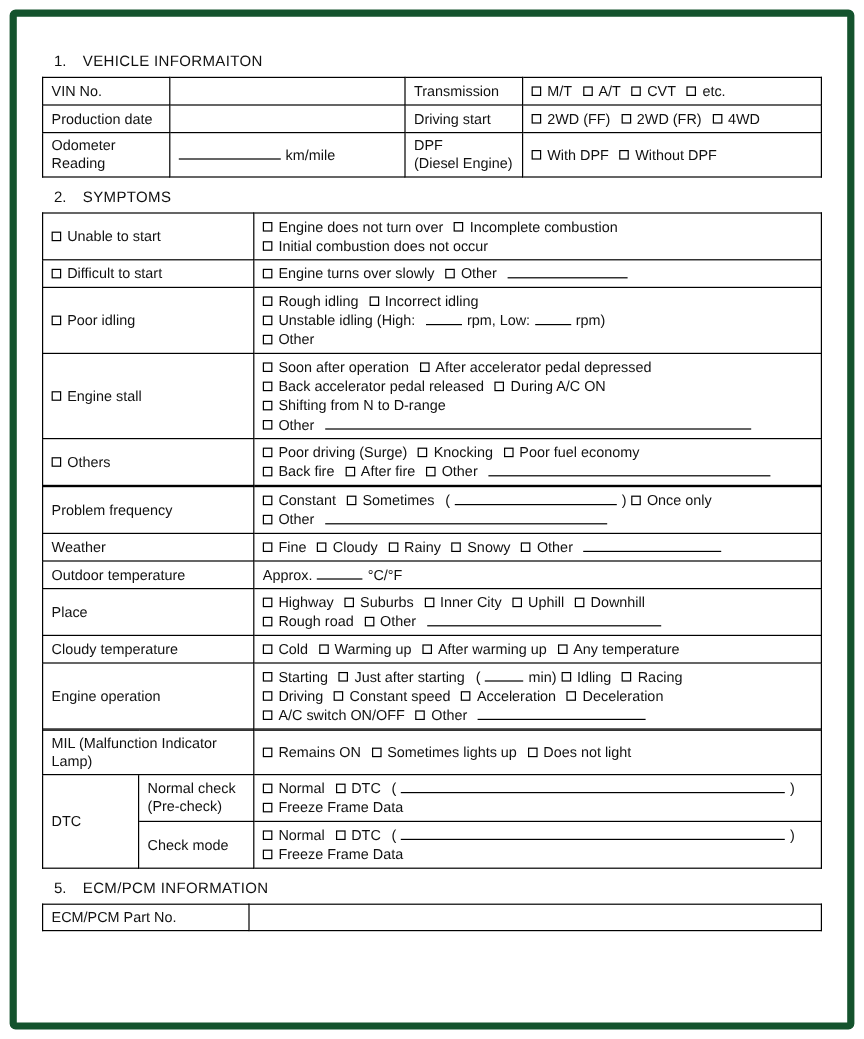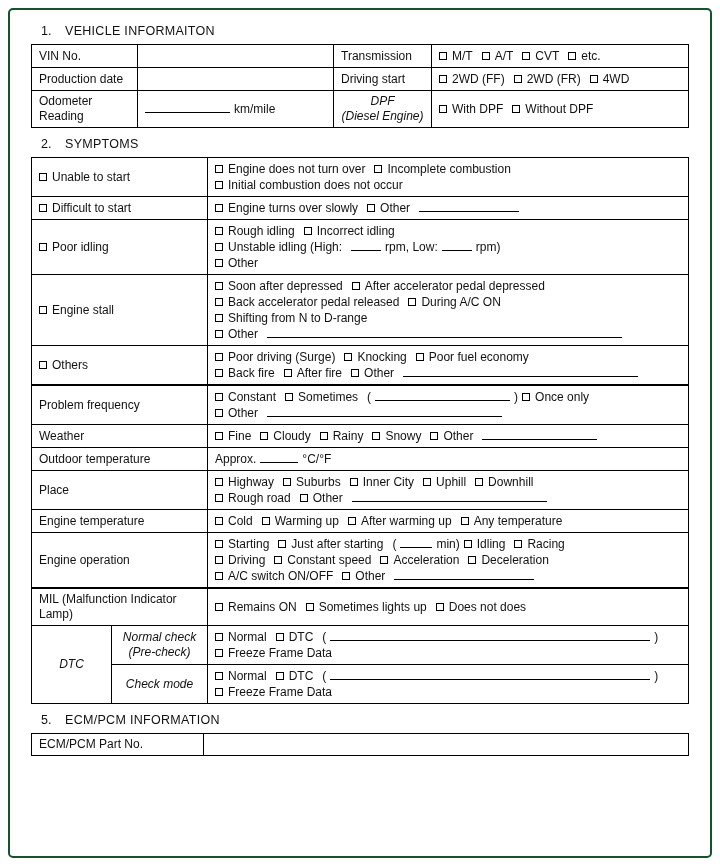--- a/index.html
+++ b/index.html
@@ -8,38 +8,38 @@
     height: 866px;
     font-family: "Liberation Sans", "DejaVu Sans", sans-serif;
     font-size: 12px;
     line-height: 15px;
     color: #111111;
   }
   .frame {
     width: 704px;
     height: 850px;
     margin: 8px auto 0;
-    border: 2px solid #14532d;
+    border: 6px solid #14532d;
     border-radius: 5px;
-    padding: 12px 21px 10px;
+    padding: 28px 21px 10px;
     overflow: hidden;
     background: #ffffff;
   }
   .sec { margin: 9px 2px 5px; padding-left: 8px; font-size: 12.5px; }
   .sec:first-child { margin-top: 2px; }
   .sec .sec-num { display: inline-block; min-width: 14px; }
   .sec .sec-title { margin-left: 10px; letter-spacing: 0.3px; }
   table.tbl { border-collapse: collapse; width: 100%; table-layout: fixed; }
   table.tbl td {
     border: 1px solid #000000;
     padding: 3px 7px;
     vertical-align: middle;
     overflow: hidden;
   }
-  td.center { text-align: center; font-style: italic; }
+  td.center { text-align: left; }
   .line { padding: 0.5px 0; white-space: nowrap; }
   .cb-item { margin-right: 9px; }
   .cb {
     display: inline-block;
     width: 8px; height: 8px;
     border: 1px solid #000000;
     margin-right: 5px;
     background: #ffffff;
   }
   .cb-label { }
@@ -139,21 +139,21 @@
             <div class="line"><span class="cb-item"><span class="cb"></span><span class="cb-label">Rough idling</span></span><span class="cb-item"><span class="cb"></span><span class="cb-label">Incorrect idling</span></span></div>
             <div class="line"><span class="cb-item"><span class="cb"></span><span class="cb-label">Unstable idling (High:</span></span><span class="blank" style="width: 30px;"></span><span class="seg-text">rpm, Low:</span><span class="blank" style="width: 30px;"></span><span class="seg-text">rpm)</span></div>
             <div class="line"><span class="cb-item"><span class="cb"></span><span class="cb-label">Other</span></span></div>
           </td>
     </tr>
     <tr>
       <td>
             <div class="line"><span class="cb-item"><span class="cb"></span><span class="cb-label">Engine stall</span></span></div>
           </td>
       <td>
-            <div class="line"><span class="cb-item"><span class="cb"></span><span class="cb-label">Soon after depressed</span></span><span class="cb-item"><span class="cb"></span><span class="cb-label">After accelerator pedal depressed</span></span></div>
+            <div class="line"><span class="cb-item"><span class="cb"></span><span class="cb-label">Soon after operation</span></span><span class="cb-item"><span class="cb"></span><span class="cb-label">After accelerator pedal depressed</span></span></div>
             <div class="line"><span class="cb-item"><span class="cb"></span><span class="cb-label">Back accelerator pedal released</span></span><span class="cb-item"><span class="cb"></span><span class="cb-label">During A/C ON</span></span></div>
             <div class="line"><span class="cb-item"><span class="cb"></span><span class="cb-label">Shifting from N to D-range</span></span></div>
             <div class="line"><span class="cb-item"><span class="cb"></span><span class="cb-label">Other</span></span><span class="blank" style="width: 355px;"></span></div>
           </td>
     </tr>
     <tr>
       <td>
             <div class="line"><span class="cb-item"><span class="cb"></span><span class="cb-label">Others</span></span></div>
           </td>
       <td>
@@ -190,21 +190,21 @@
           </td>
     </tr>
     <tr>
       <td>Place</td>
       <td>
             <div class="line"><span class="cb-item"><span class="cb"></span><span class="cb-label">Highway</span></span><span class="cb-item"><span class="cb"></span><span class="cb-label">Suburbs</span></span><span class="cb-item"><span class="cb"></span><span class="cb-label">Inner City</span></span><span class="cb-item"><span class="cb"></span><span class="cb-label">Uphill</span></span><span class="cb-item"><span class="cb"></span><span class="cb-label">Downhill</span></span></div>
             <div class="line"><span class="cb-item"><span class="cb"></span><span class="cb-label">Rough road</span></span><span class="cb-item"><span class="cb"></span><span class="cb-label">Other</span></span><span class="blank" style="width: 195px;"></span></div>
           </td>
     </tr>
     <tr>
-      <td>Engine temperature</td>
+      <td>Cloudy temperature</td>
       <td>
             <div class="line"><span class="cb-item"><span class="cb"></span><span class="cb-label">Cold</span></span><span class="cb-item"><span class="cb"></span><span class="cb-label">Warming up</span></span><span class="cb-item"><span class="cb"></span><span class="cb-label">After warming up</span></span><span class="cb-item"><span class="cb"></span><span class="cb-label">Any temperature</span></span></div>
           </td>
     </tr>
     <tr>
       <td>Engine operation</td>
       <td>
             <div class="line"><span class="cb-item"><span class="cb"></span><span class="cb-label">Starting</span></span><span class="cb-item"><span class="cb"></span><span class="cb-label">Just after starting</span></span><span class="seg-text">(</span><span class="blank" style="width: 32px;"></span><span class="seg-text">min)</span><span class="cb-item"><span class="cb"></span><span class="cb-label">Idling</span></span><span class="cb-item"><span class="cb"></span><span class="cb-label">Racing</span></span></div>
             <div class="line"><span class="cb-item"><span class="cb"></span><span class="cb-label">Driving</span></span><span class="cb-item"><span class="cb"></span><span class="cb-label">Constant speed</span></span><span class="cb-item"><span class="cb"></span><span class="cb-label">Acceleration</span></span><span class="cb-item"><span class="cb"></span><span class="cb-label">Deceleration</span></span></div>
             <div class="line"><span class="cb-item"><span class="cb"></span><span class="cb-label">A/C switch ON/OFF</span></span><span class="cb-item"><span class="cb"></span><span class="cb-label">Other</span></span><span class="blank" style="width: 140px;"></span></div>
@@ -216,21 +216,21 @@
   <table class="tbl t4">
     <colgroup>
         <col class="c1">
         <col class="c2">
         <col class="c3">
       </colgroup>
     <tbody>
         <tr>
       <td colspan="2">MIL (Malfunction Indicator Lamp)</td>
       <td>
-            <div class="line"><span class="cb-item"><span class="cb"></span><span class="cb-label">Remains ON</span></span><span class="cb-item"><span class="cb"></span><span class="cb-label">Sometimes lights up</span></span><span class="cb-item"><span class="cb"></span><span class="cb-label">Does not does</span></span></div>
+            <div class="line"><span class="cb-item"><span class="cb"></span><span class="cb-label">Remains ON</span></span><span class="cb-item"><span class="cb"></span><span class="cb-label">Sometimes lights up</span></span><span class="cb-item"><span class="cb"></span><span class="cb-label">Does not light</span></span></div>
           </td>
     </tr>
     <tr>
       <td rowspan="2" class="center">DTC</td>
       <td class="center">Normal check (Pre-check)</td>
       <td>
             <div class="line"><span class="cb-item"><span class="cb"></span><span class="cb-label">Normal</span></span><span class="cb-item"><span class="cb"></span><span class="cb-label">DTC</span></span><span class="seg-text">(</span><span class="blank" style="width: 320px;"></span><span class="seg-text">)</span></div>
             <div class="line"><span class="cb-item"><span class="cb"></span><span class="cb-label">Freeze Frame Data</span></span></div>
           </td>
     </tr>

